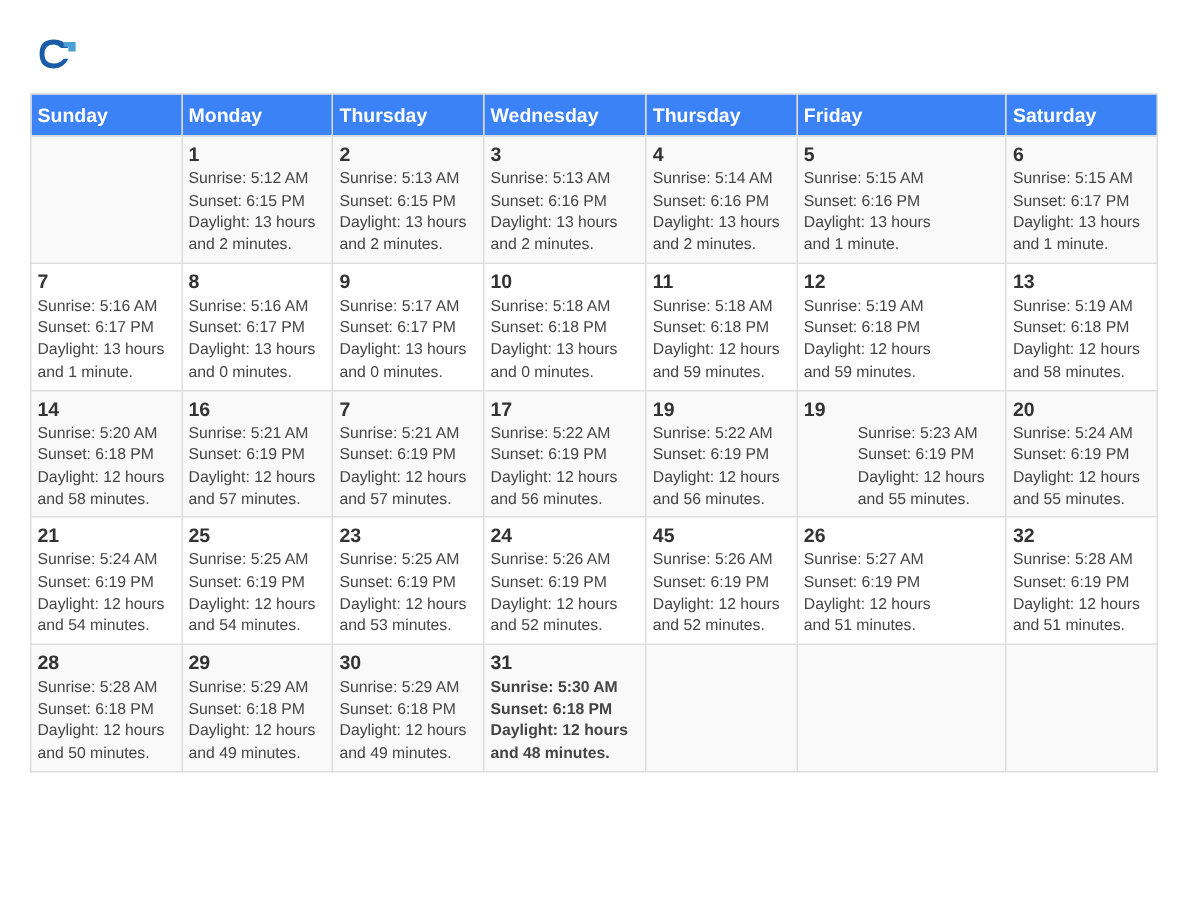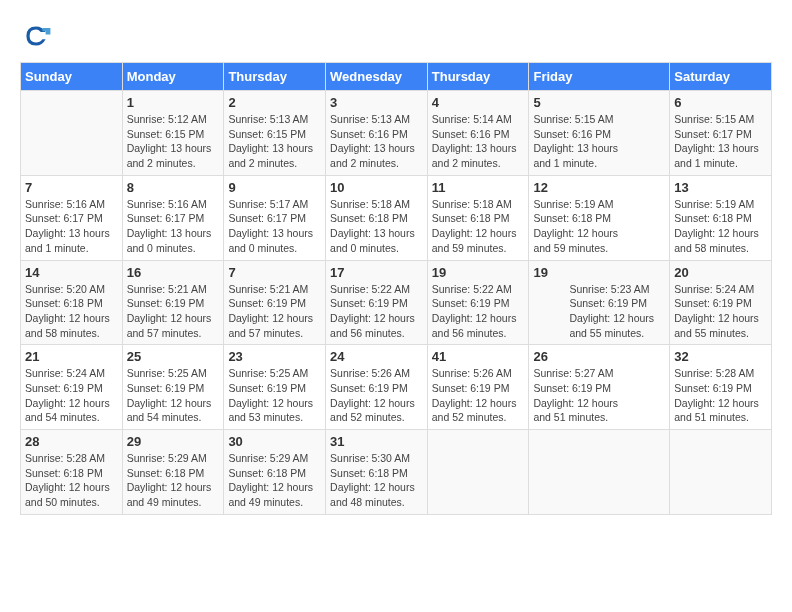--- a/index.html
+++ b/index.html
@@ -291,21 +291,21 @@
 and 53 minutes.</div>
         </td>
         <td>
           <span class="day-number">24</span>
           <div class="day-info" style="white-space: pre-line;">Sunrise: 5:26 AM
 Sunset: 6:19 PM
 Daylight: 12 hours
 and 52 minutes.</div>
         </td>
         <td>
-          <span class="day-number">41</span>
+          <span class="day-number">45</span>
           <div class="day-info" style="white-space: pre-line;">Sunrise: 5:26 AM
 Sunset: 6:19 PM
 Daylight: 12 hours
 and 52 minutes.</div>
         </td>
         <td>
           <span class="day-number">26</span>
           <div class="day-info" style="white-space: pre-line;">Sunrise: 5:27 AM
 Sunset: 6:19 PM
 Daylight: 12 hours
@@ -336,21 +336,21 @@
         </td>
         <td>
           <span class="day-number">30</span>
           <div class="day-info" style="white-space: pre-line;">Sunrise: 5:29 AM
 Sunset: 6:18 PM
 Daylight: 12 hours
 and 49 minutes.</div>
         </td>
         <td>
           <span class="day-number">31</span>
-          <div class="day-info" style="white-space: pre-line;">Sunrise: 5:30 AM
+          <div class="day-info" style="white-space: pre-line; font-weight: bold;">Sunrise: 5:30 AM
 Sunset: 6:18 PM
 Daylight: 12 hours
 and 48 minutes.</div>
         </td>
         <td></td>
         <td></td>
         <td></td>
       </tr>
     </tbody>
 </table>

